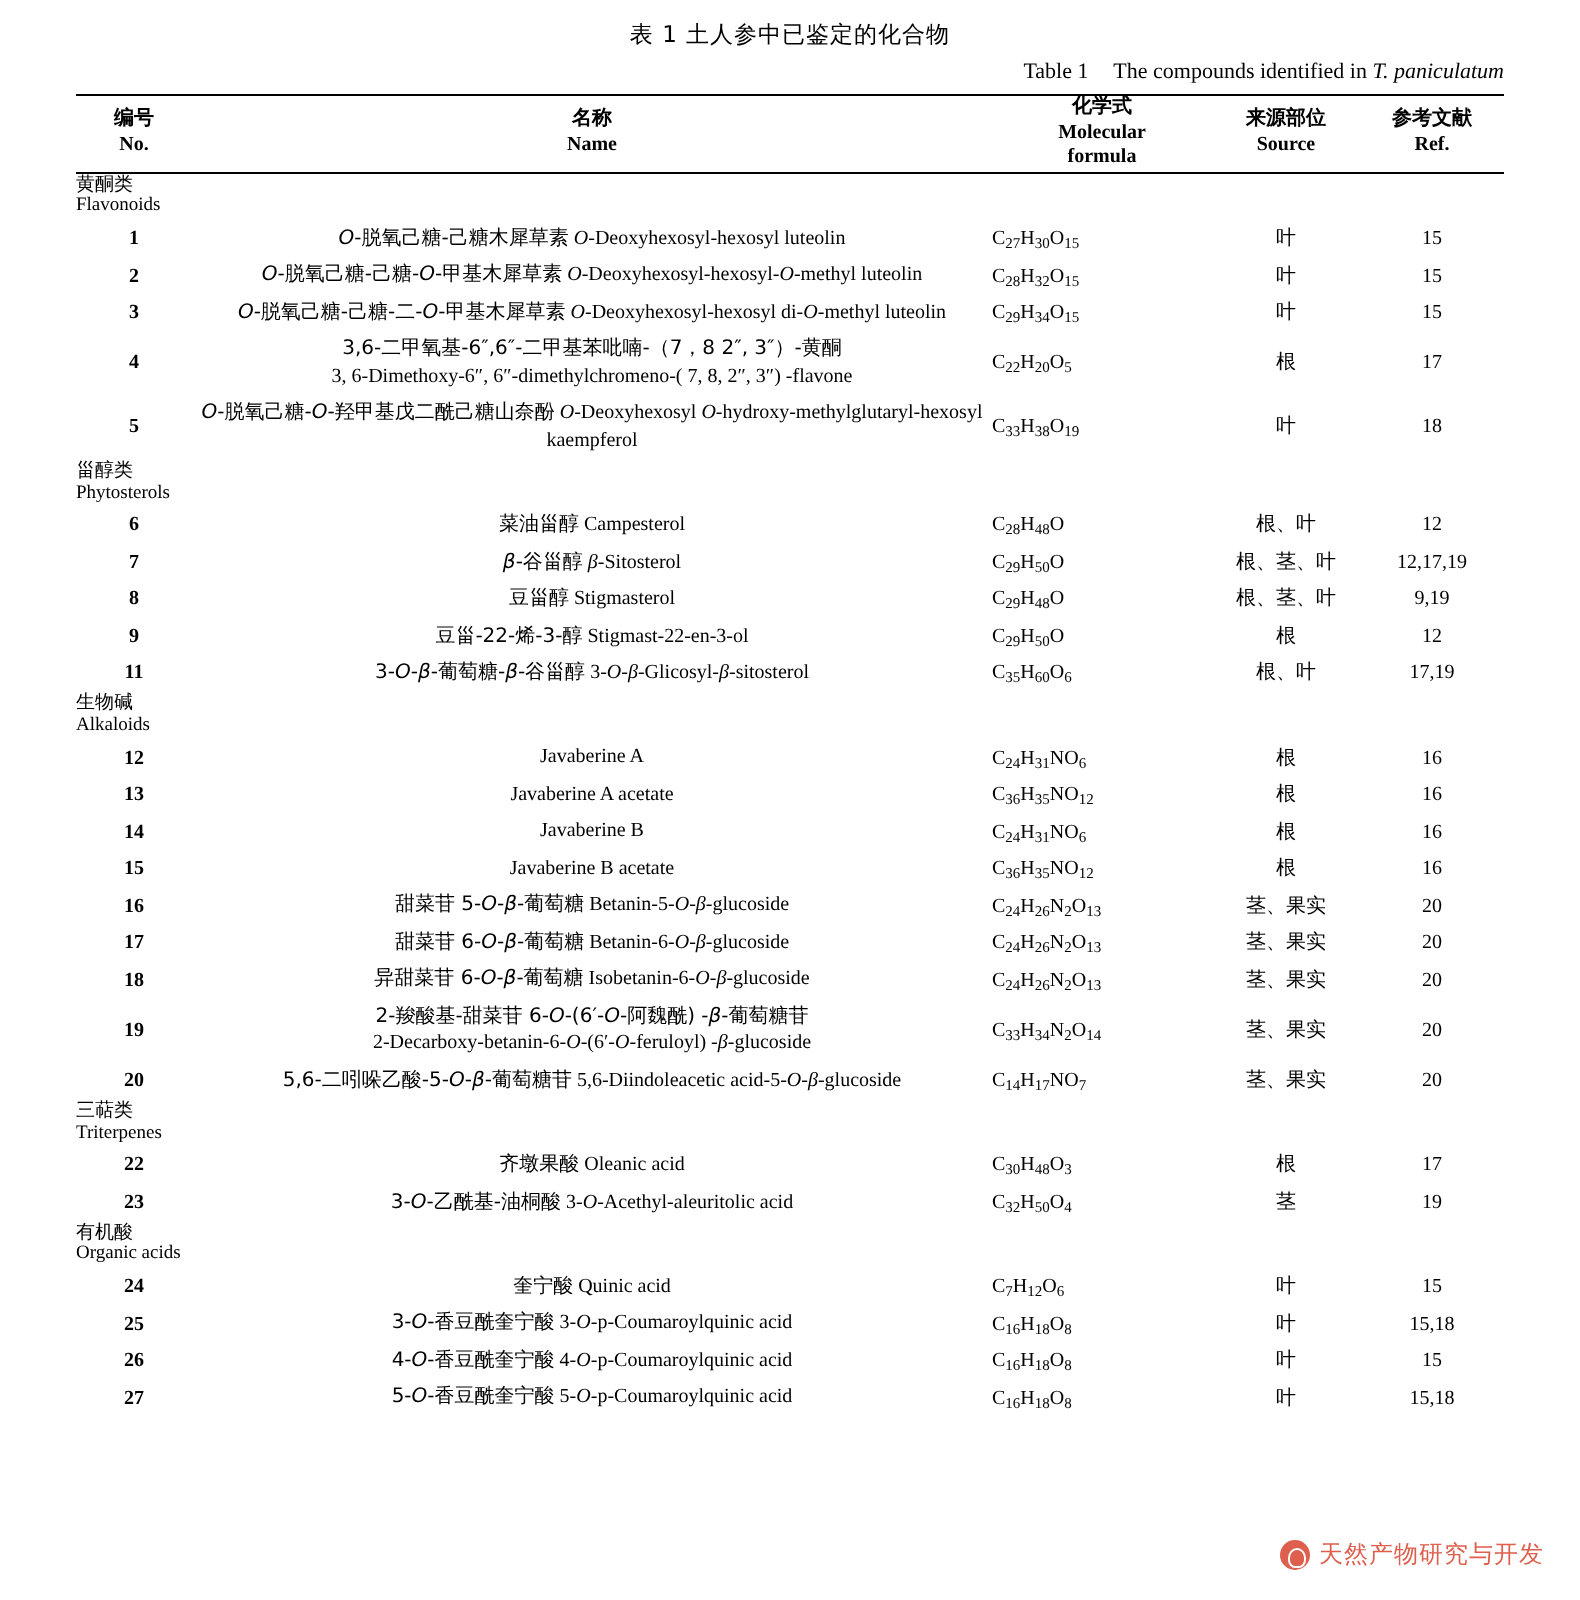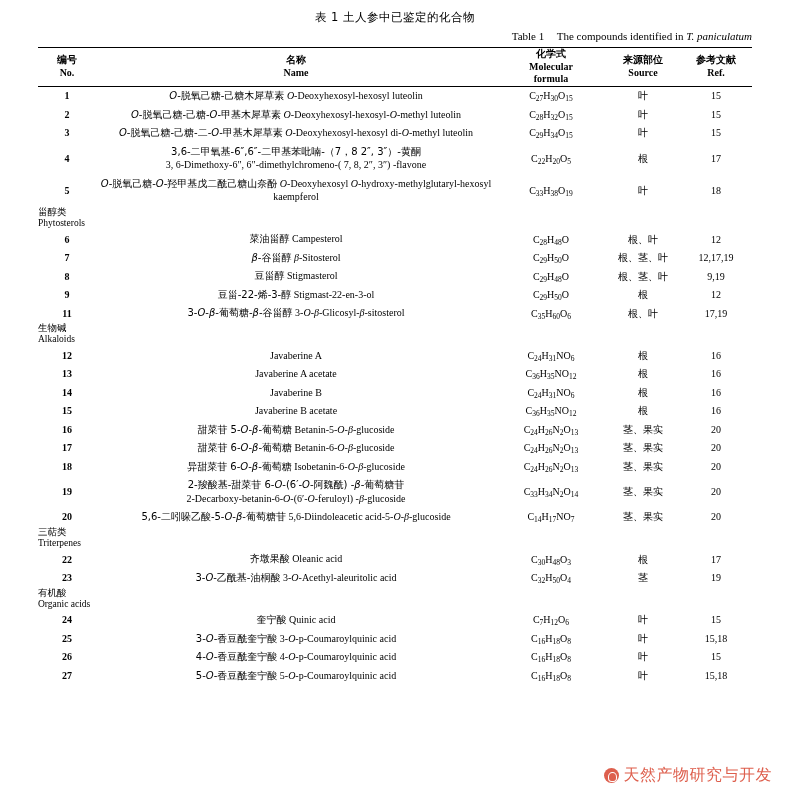--- a/index.html
+++ b/index.html
@@ -102,21 +102,20 @@
     font-size: 10px;
   }
   td.name {
     text-align: center;
     font-size: 10px;
     margin-left: 44px;
   }
   td.name .cn { font-family: "DejaVu Sans", sans-serif; }
   td.name i { font-style: italic; }
   td.formula {
-    text-align: center;
     font-size: 9.5px;
   }
   td.source {
     text-align: center;
     font-family: "DejaVu Sans", sans-serif;
     font-size: 9.5px;
   }
   td.ref {
     text-align: center;
     font-size: 9.5px;
@@ -143,21 +142,21 @@
     content: "";
     position: absolute;
     left: 4px; top: 3.5px;
     width: 7px; height: 8px;
     border: 1.4px solid #fff;
     border-radius: 50% 50% 40% 40%;
   }
   .wm-text {
     color: #d8442f;
     font-family: Liberation Sans, sans-serif;
-    font-size: 16px;
+    font-size: 12px;
     letter-spacing: 0.5px;
   }
 </style>
 </head>
 <body>
 
 <div class="page">
 
   <div class="title-cn">表 1   土人参中已鉴定的化合物</div>
   <div class="title-en">
@@ -201,20 +200,23 @@
           <span class="en">Ref.</span>
         </th>
       </tr>
       <tr>
         <td colspan="5" style="padding:0">
           <div class="rule-mid"></div>
         </td>
       </tr>
     </thead>
     <tbody id="tbody">
+        <tr class="group-row">
+          <td colspan="5" class="group-label"><span class="cn">黄酮类</span><span class="en">Flavonoids</span></td>
+        </tr>
         <tr class="data-row">
           <td class="no">1</td>
           <td class="name">
             <div class="two-line"><span class="cn"><i>O</i>-脱氧己糖-己糖木犀草素</span> <span><i></i><i>O</i>-Deoxyhexosyl-hexosyl luteolin</span></div>
           </td>
           <td class="formula">C<sub>27</sub>H<sub>30</sub>O<sub>15</sub></td>
           <td class="source">叶</td>
           <td class="ref">15</td>
         </tr>
         <tr class="data-row">

